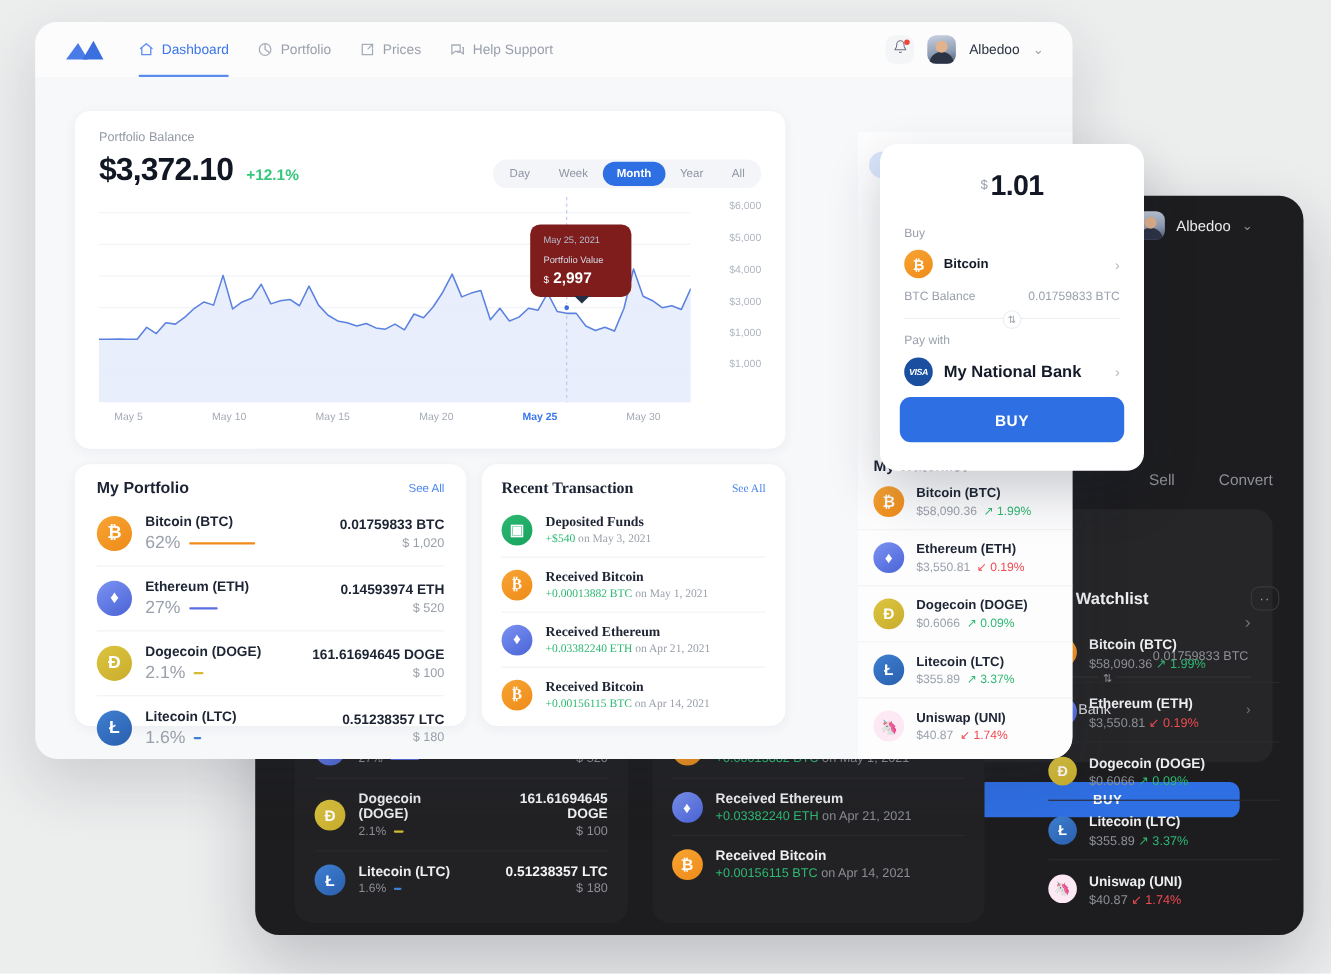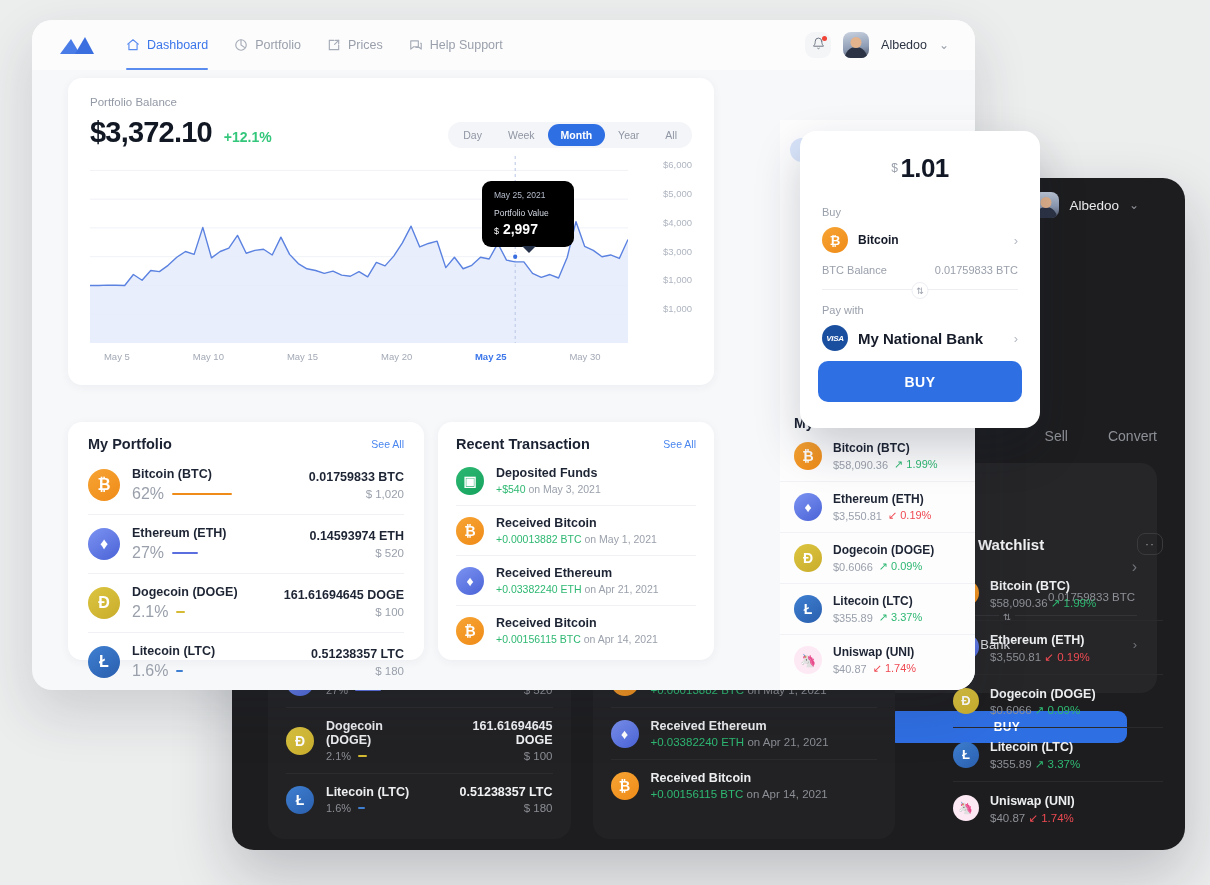--- a/index.html
+++ b/index.html
@@ -163,21 +163,21 @@
   .avatar::before {
     content: ""; position: absolute; left: 50%; bottom: 0; transform: translateX(-50%);
     width: 22px; height: 11px; border-radius: 11px 11px 0 0; background: #2c3345;
   }
   .user-name { font-size: 12.5px; color: #2b3342; font-weight: 500; }
 
   .light-body { position: relative; height: 620px; }
 
   
   .balance-card {
-    position: absolute; left: 36px; top: 8px;
+    position: absolute; left: 36px; top: 31px;
     width: 646px; height: 307px;
     background: #fff; border-radius: 14px;
     box-shadow: 0 2px 10px rgba(40,48,70,.055);
     padding: 18px 22px 0;
   }
   .bal-label { font-size: 11.5px; color: #9399a5; }
   .bal-row { display: flex; align-items: baseline; gap: 12px; margin-top: 8px; }
   .bal-value { font-size: 29px; font-weight: 700; color: #111723; letter-spacing: -.8px; }
   .bal-change { font-size: 14px; color: #34c77b; font-weight: 600; }
   .range-pills {
@@ -199,21 +199,21 @@
     position: absolute; right: 0; font-size: 9.5px; color: #aeb4bf; text-align: right;
   }
   .xlabels { position: absolute; left: 0; right: 64px; bottom: 0; height: 20px; }
   .xlabel {
     position: absolute; font-size: 9.5px; color: #a3a9b5; transform: translateX(-50%);
   }
   .xlabel.active { color: #3b76ea; font-weight: 600; }
 
   .tooltip {
     position: absolute; left: 392px; top: 25px;
-    background: #000000; border-radius: 9px; padding: 9px 12px 10px;
+    background: #7f1d1d; border-radius: 9px; padding: 9px 12px 10px;
     color: #fff; width: 92px; z-index: 5;
   }
   .tt-date { font-size: 8.5px; color: #b5bdcc; }
   .tt-label { font-size: 8.5px; color: #d4dae5; margin-top: 8px; }
   .tt-value { font-size: 14px; font-weight: 700; margin-top: 3px; }
   .tt-value small { font-size: 9px; font-weight: 400; }
   .tt-arrow {
     position: absolute; left: 40px; bottom: -6px;
     width: 0; height: 0; border-left: 7px solid transparent;
     border-right: 7px solid transparent; border-top: 7px solid #233047;
@@ -226,20 +226,21 @@
     background: #fff; border-radius: 14px;
     box-shadow: 0 2px 10px rgba(40,48,70,.055);
     padding: 14px 20px 0;
   }
   .tx-card {
     position: absolute; left: 406px; top: 352px;
     width: 276px; height: 238px;
     background: #fff; border-radius: 14px;
     box-shadow: 0 2px 10px rgba(40,48,70,.055);
     padding: 14px 18px 0;
+    font-family: Liberation Serif, serif;
   }
   .card-head {
     display: flex; align-items: center; justify-content: space-between;
     margin-bottom: 4px;
   }
   .card-title { font-size: 14.5px; font-weight: 700; color: #1b2232; }
   .see-all { font-size: 10.5px; color: #4a86ef; font-weight: 500; }
 
   .pf-row {
     display: flex; align-items: center; gap: 12px;

